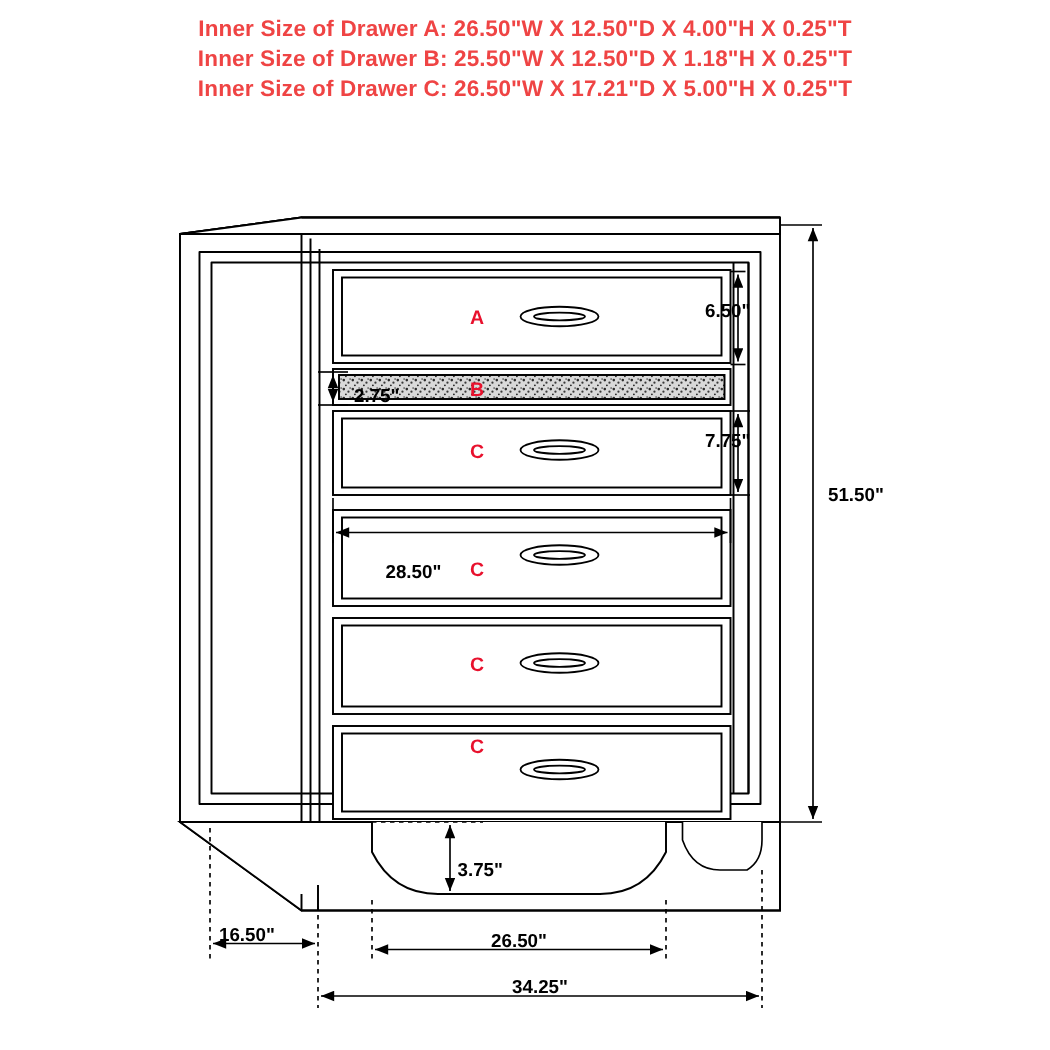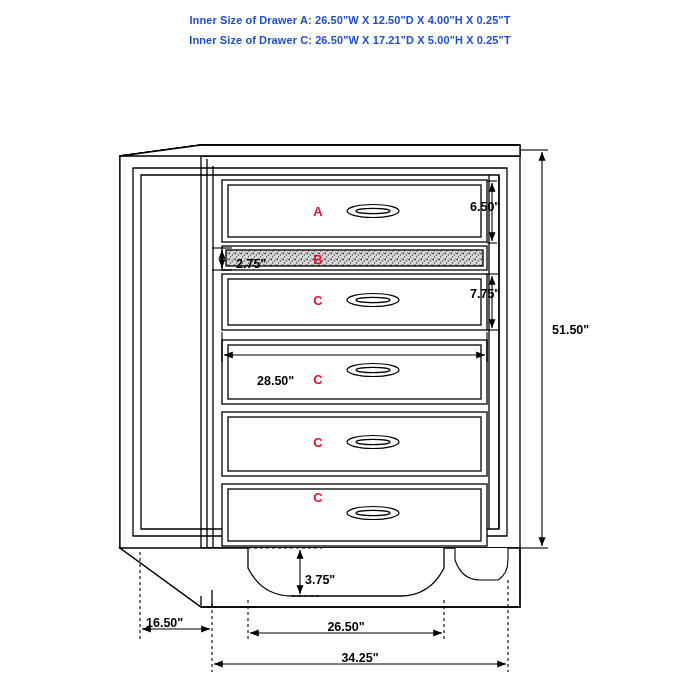--- a/index.html
+++ b/index.html
@@ -14,23 +14,23 @@
     background: #ffffff;
     font-family: "Liberation Sans", sans-serif;
     overflow: hidden;
   }
   .spec-block {
     position: absolute;
     left: 0;
     top: 10px;
     width: 700px;
     text-align: center;
-    font-size: 11px;
+    font-size: 15px;
     font-weight: bold;
-    color: #1d4ed8;
+    color: #ef4444;
     line-height: 20px;
     letter-spacing: 0.1px;
   }
   .spec-line { display: block; white-space: nowrap; }
 
   svg.diagram {
     position: absolute;
     left: 0;
     top: 0;
     width: 700px;
@@ -49,20 +49,21 @@
     fill: #e8112d;
   }
 </style>
 </head>
 <body>
 
 <div id="page">
 
   <div class="spec-block">
     <span class="spec-line">Inner Size of Drawer A: 26.50"W X 12.50"D X 4.00"H X 0.25"T</span>
+    <span class="spec-line">Inner Size of Drawer B: 25.50"W X 12.50"D X 1.18"H X 0.25"T</span>
     <span class="spec-line">Inner Size of Drawer C: 26.50"W X 17.21"D X 5.00"H X 0.25"T</span>
   </div>
 
   <svg class="diagram" viewBox="0 0 700 700">
     <defs>
       <marker id="arrowEnd" markerWidth="9" markerHeight="9" refX="8" refY="3.2" orient="auto">
         <path d="M0,0 L8,3.2 L0,6.4 z" fill="#000"></path>
       </marker>
       <marker id="arrowStart" markerWidth="9" markerHeight="9" refX="0" refY="3.2" orient="auto">
         <path d="M8,0 L0,3.2 L8,6.4 z" fill="#000"></path>

